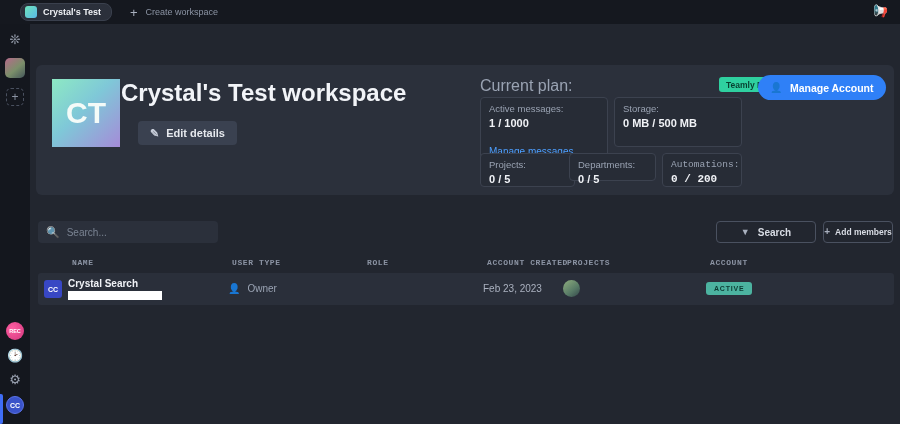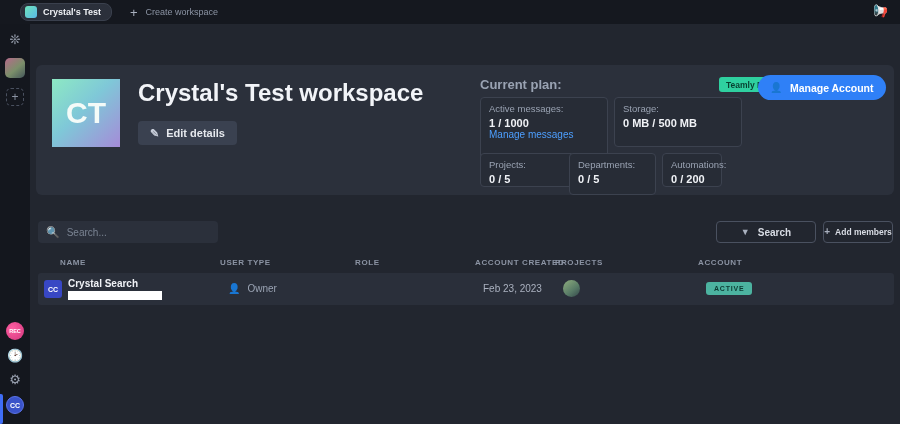--- a/index.html
+++ b/index.html
@@ -74,48 +74,48 @@
   .header-card {
     position:absolute; top:41px; left:6px; width:858px; height:130px;
     background:#2b303b; border-radius:6px; display:flex;
   }
   .ws-avatar {
     position:absolute; top:14px; left:16px; width:68px; height:68px; border-radius:0;
     background:linear-gradient(135deg,#8de9c3 0%,#7fc8d8 45%,#a58bd8 100%);
     color:#f4fbf8; font-size:30px; font-weight:bold;
     display:flex; align-items:center; justify-content:center;
   }
-  .ws-title { position:absolute; top:14px; left:102px; font-size:24px; font-weight:bold; color:#f2f4f8; }
+  .ws-title { position:absolute; top:14px; left:85px; font-size:24px; font-weight:bold; color:#f2f4f8; }
   .edit-btn {
     position:absolute; top:56px; left:102px; height:24px;
     background:#3a4150; border-radius:4px; display:flex; align-items:center; gap:7px;
     padding:0 12px; cursor:pointer; color:#e6e9ee; font-size:11px; font-weight:bold;
   }
   .pencil-icon { font-size:11px; color:#c6ccd8; }
 
   
   .plan { position:absolute; top:10px; left:440px; width:410px; height:112px; }
-  .plan-title { position:absolute; top:2px; left:4px; font-size:13px; font-weight:bold; color:#9aa3b3; }
+  .plan-title { position:absolute; top:2px; left:4px; font-size:16px; font-weight:normal; color:#9aa3b3; }
   .plan-badge {
     position:absolute; top:2px; left:243px; height:15px; padding:0 7px;
     background:#2fd0a0; border-radius:3px; color:#083f30; font-size:8.5px; font-weight:bold;
     display:flex; align-items:center;
   }
   .stat-box {
     position:absolute; border:1px solid #3c424f; border-radius:4px;
     padding:5px 8px; background:#272c36;
   }
   .stat-label { font-size:9.5px; color:#9aa3b3; margin-bottom:3px; white-space:nowrap; }
   .stat-value { font-size:11px; font-weight:bold; color:#f0f2f6; white-space:nowrap; }
-  .stat-link { font-size:10px; color:#4d9fff; margin-top:0; cursor:pointer; white-space:nowrap; }
+  .stat-link { font-size:10px; color:#4d9fff; margin-top:17px; cursor:pointer; white-space:nowrap; }
   .box-msg   { top:22px; left:4px;  width:128px; height:66px; }
   .box-sto   { top:22px; left:138px; width:128px; height:50px; }
   .box-proj  { top:78px; left:4px;  width:95px; height:34px; }
-  .box-dept  { top:78px; left:93px; width:87px; height:42px; }
-  .box-auto  { top:78px; left:186px; width:60px; height:34px; }
+  .box-dept  { top:78px; left:93px; width:87px; height:28px; }
+  .box-auto  { top:78px; left:186px; width:80px; height:34px;font-family:Liberation Mono, monospace; }
 
   .manage-btn {
     position:absolute; top:0px; left:282px; width:128px; height:25px;
     background:#2f80f7; border-radius:14px; color:#fff; font-size:10.5px; font-weight:bold;
     display:flex; align-items:center; justify-content:center; gap:7px; cursor:pointer;
   }
   .person-icon { font-size:10px; }
   .upgrade-text {
     position:absolute; top:32px; left:284px; width:128px;
     font-size:8.3px; line-height:1.32; color:#98a1b1;
@@ -138,21 +138,21 @@
     gap:8px; color:#d8dce4; font-size:10px; font-weight:bold; cursor:pointer;
   }
   .funnel-icon { font-size:9px; color:#aab1bf; }
   .add-members-btn {
     position:absolute; top:197px; left:793px; width:70px; height:22px;
     border:1px solid #4a5160; border-radius:4px; display:flex; align-items:center; justify-content:center;
     gap:5px; color:#d8dce4; font-size:8.5px; font-weight:bold; cursor:pointer;
   }
 
   
-  .thead { position:absolute; top:234px; left:0; width:856px; height:16px; }
+  .thead { position:absolute; top:234px; left:12px; width:856px; height:16px;font-family:Liberation Mono, monospace; }
   .th { position:absolute; font-size:8px; font-weight:bold; letter-spacing:0.6px; color:#8b93a3; }
   .th-name { left:30px; } .th-type { left:190px; } .th-role { left:325px; }
   .th-created { left:445px; } .th-proj { left:525px; } .th-status { left:668px; }
 
   .trow {
     position:absolute; top:249px; left:8px; width:856px; height:32px;
     background:#2a2f3a; border-radius:3px; cursor:pointer;
   }
   .row-avatar {
     position:absolute; top:7px; left:6px; width:18px; height:18px; border-radius:3px;

